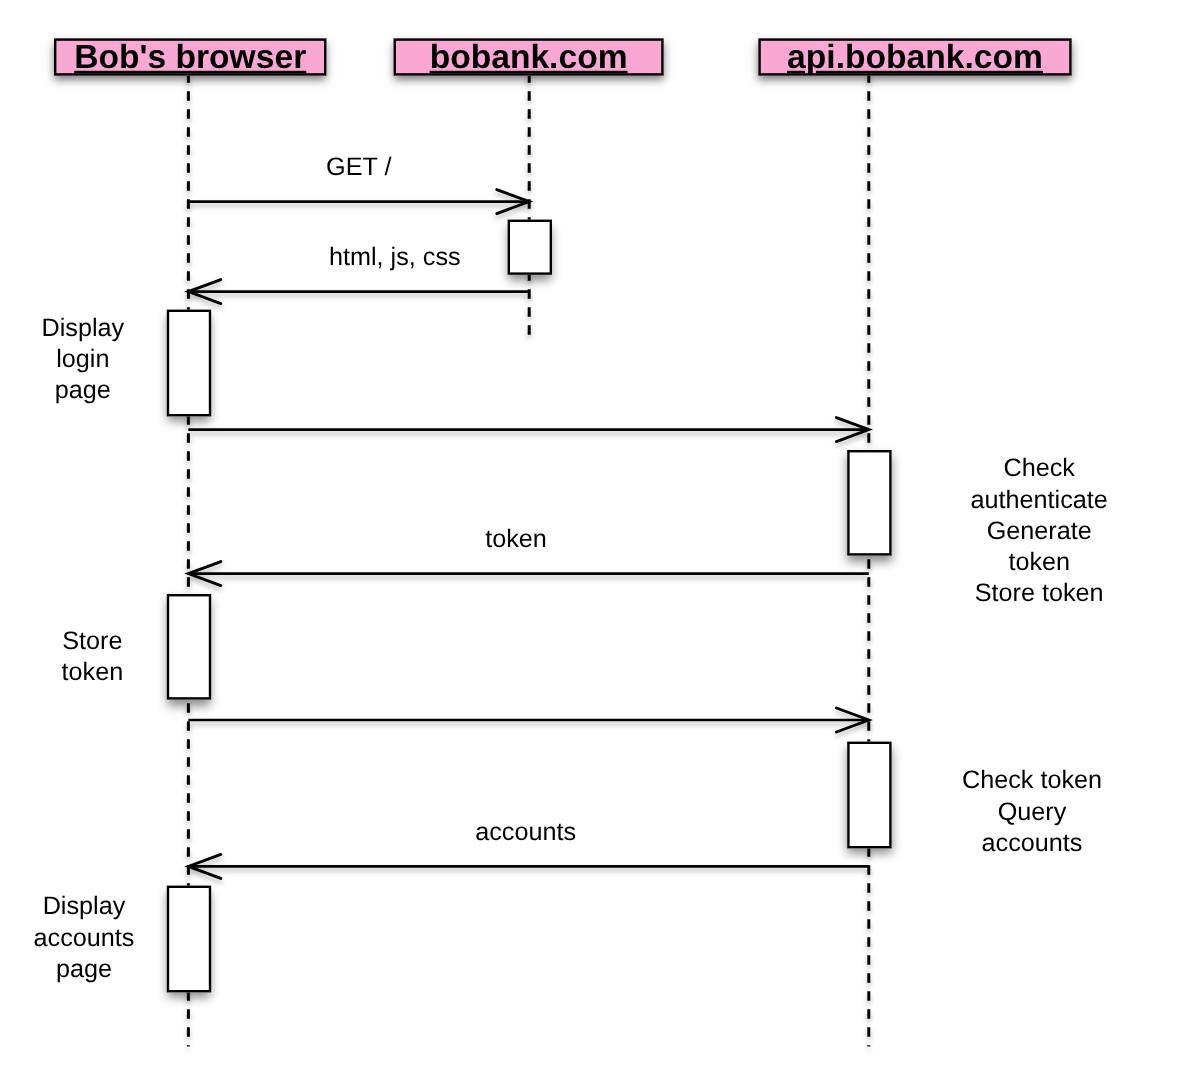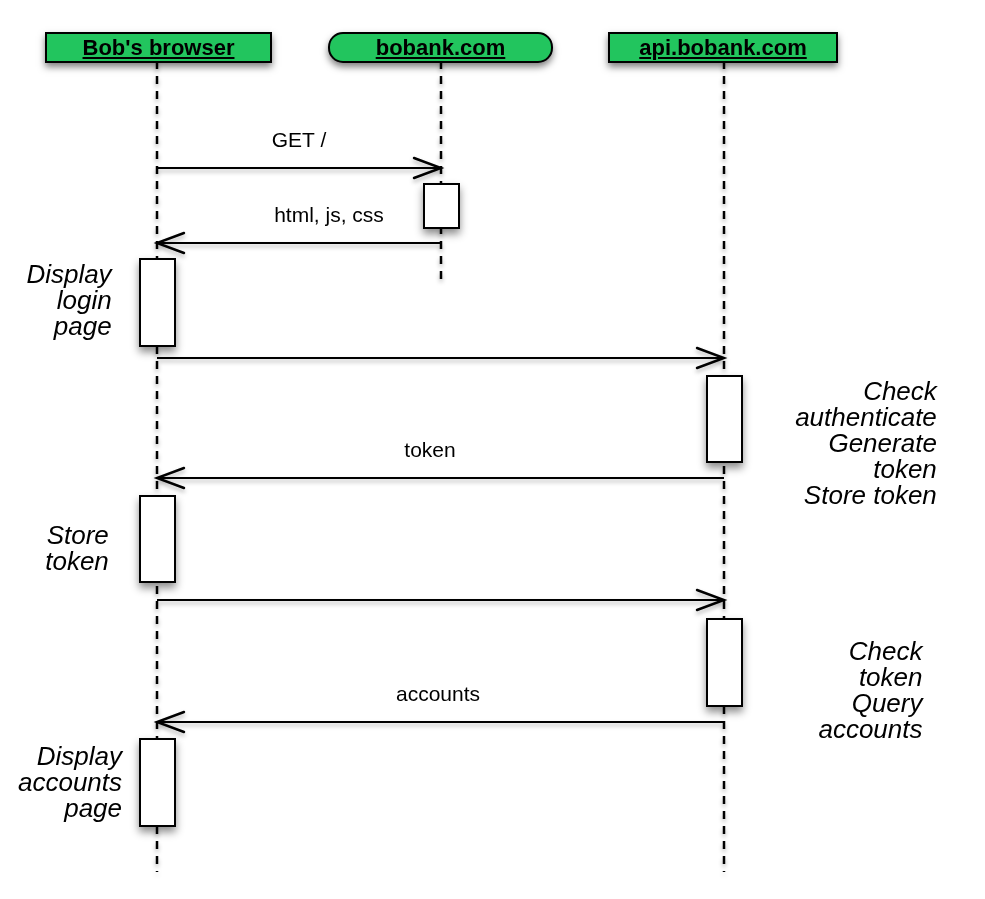--- a/index.html
+++ b/index.html
@@ -36,27 +36,27 @@
     stroke: #000000;
     stroke-width: 2.4;
     fill: none;
     stroke-linecap: round;
   }
   .actor-box {
     position: absolute;
     top: 32px;
     height: 31px;
     box-sizing: border-box;
-    background: #22c55e;
+    background: #f9a8d4;
     border: 2px solid #000000;
     box-shadow: 0 4px 7px rgba(0,0,0,0.50);
     display: flex;
     align-items: center;
     justify-content: center;
-    font-size: 22px;
+    font-size: 28px;
     font-weight: bold;
     text-decoration: underline;
     color: #000000;
     white-space: nowrap;
   }
   .activation {
     position: absolute;
     width: 37px;
     box-sizing: border-box;
     background: #ffffff;
@@ -67,26 +67,25 @@
     position: absolute;
     transform: translateX(-50%);
     font-size: 21px;
     color: #000000;
     white-space: nowrap;
     text-align: left;
   }
   .note-label {
     position: absolute;
     transform: translateX(-50%);
-    font-size: 26px;
+    font-size: 21px;
     line-height: 26px;
     color: #000000;
-    text-align: right;
+    text-align: center;
     white-space: pre-line;
-    font-style: italic;
   }
 </style>
 </head>
 <body>
 
 <div class="stage">
 
   <svg class="lines-layer" width="985" height="899" viewBox="0 0 985 899">
 
     <line class="lifeline" x1="157" y1="61" x2="157" y2="872"></line>
@@ -118,22 +117,22 @@
       <path class="msg-head" d="M697,590 L724,600 L697,610"></path>
     </g>
 
     <g>
       <line class="msg-shaft" x1="724" y1="722" x2="160" y2="722"></line>
       <path class="msg-head" d="M184,712 L157,722 L184,732"></path>
     </g>
   </svg>
 
   <div class="actor-box" style="left:45px; width:227px;">Bob's browser</div>
-  <div class="actor-box" style="left:328px; width:225px;border-radius:15px;">bobank.com</div>
-  <div class="actor-box" style="left:608px; width:230px;">api.bobank.com</div>
+  <div class="actor-box" style="left:328px; width:225px;">bobank.com</div>
+  <div class="actor-box" style="left:632px; width:261px;">api.bobank.com</div>
 
   <div class="activation" style="left:423px; top:183px; height:46px;"></div>
   <div class="activation" style="left:139px; top:258px; height:89px;"></div>
   <div class="activation" style="left:706px; top:375px; height:88px;"></div>
   <div class="activation" style="left:139px; top:495px; height:88px;"></div>
   <div class="activation" style="left:706px; top:618px; height:89px;"></div>
   <div class="activation" style="left:139px; top:738px; height:89px;"></div>
 
   <div class="msg-label" style="left:299px; top:128px;">GET /</div>
   <div class="msg-label" style="left:294px; top:203px;margin-left:35px;">html, js, css</div>

